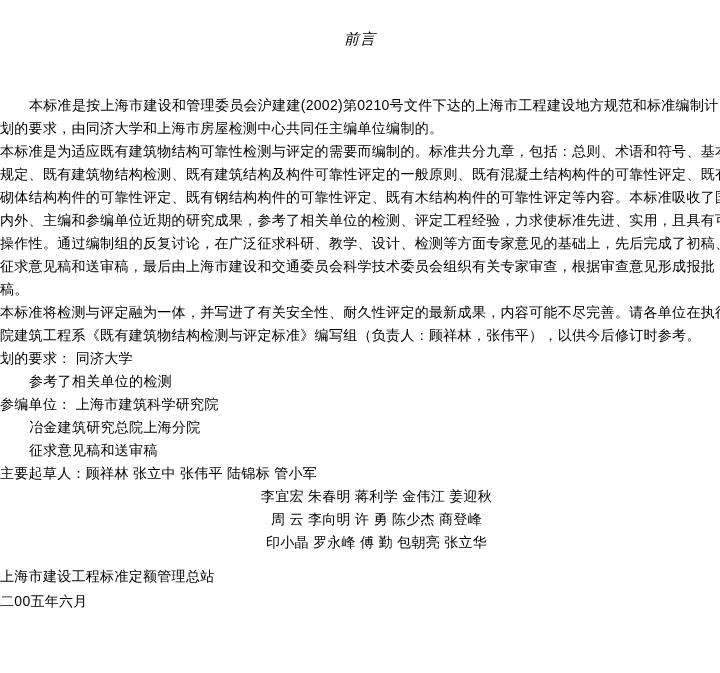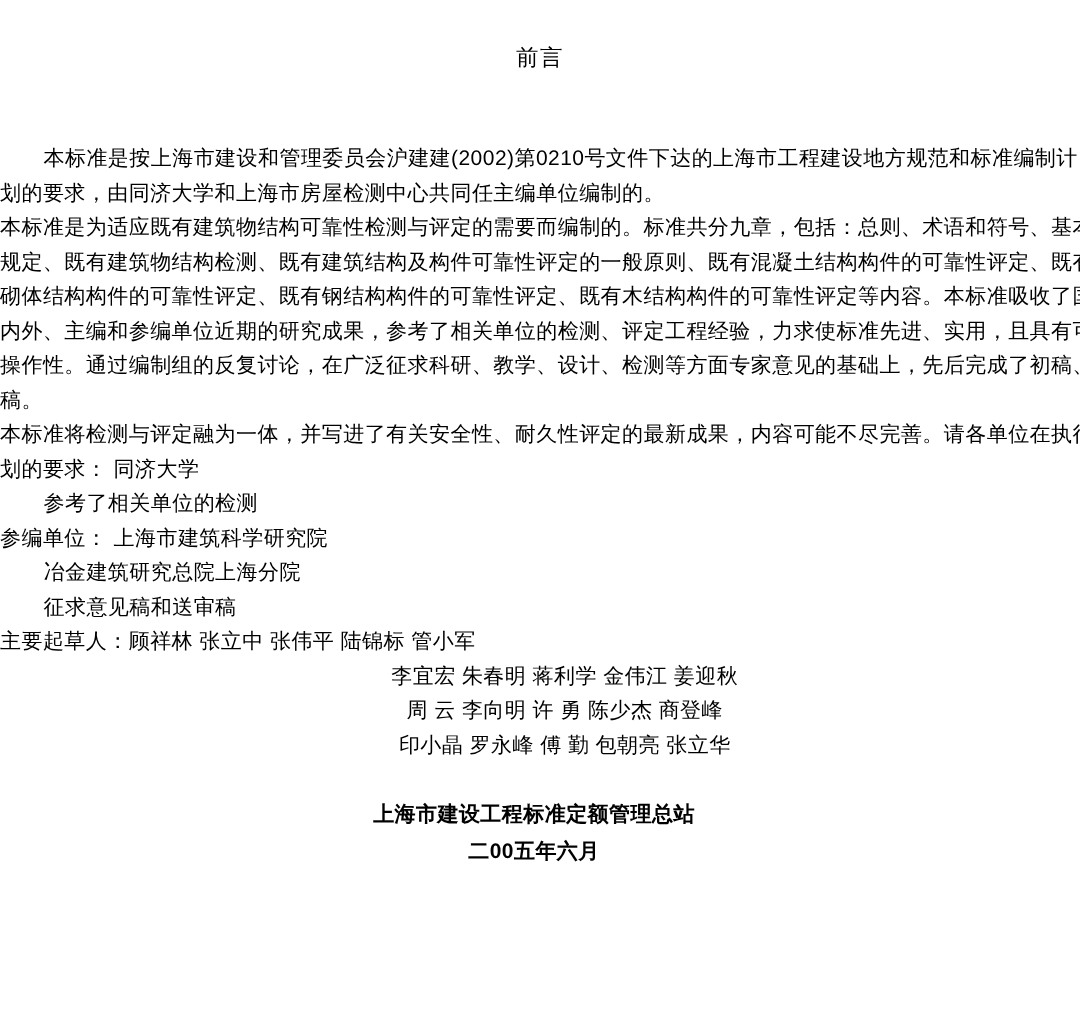--- a/index.html
+++ b/index.html
@@ -17,65 +17,67 @@
     overflow: hidden;
   }
   .doc-title {
     padding-top: 27px;
     text-align: center;
     font-size: 15px;
     line-height: 23px;
     font-weight: normal;
     margin: 0;
     letter-spacing: 1px;
+    font-style: italic;
   }
   .body-text {
     margin-top: 44px;
     font-size: 14px;
     line-height: 23px;
     letter-spacing: 0.3px;
   }
   .line {
     white-space: pre;
     height: 23px;
     overflow: hidden;
   }
   .indent-para { padding-left: 29px; }
   .indent-unit { padding-left: 29px; }
   .indent-name { padding-left: 33px; text-align: center; }
   .doc-footer {
-    margin-top: 22px;
+    margin-top: 10px;
     font-size: 14px;
     line-height: 25px;
     letter-spacing: 0.3px;
-    text-align: center;
+    text-align: left;
     padding-right: 8px;
-    font-weight: bold;
   }
 </style>
 </head>
 <body>
 
 <div class="page">
 
   <h1 class="doc-title">前言</h1>
 
   <div class="body-text">
 
     <div class="line indent-para">本标准是按上海市建设和管理委员会沪建建(2002)第0210号文件下达的上海市工程建设地方规范和标准编制计</div>
     <div class="line">划的要求，由同济大学和上海市房屋检测中心共同任主编单位编制的。</div>
 
     <div class="line">本标准是为适应既有建筑物结构可靠性检测与评定的需要而编制的。标准共分九章，包括：总则、术语和符号、基本</div>
     <div class="line">规定、既有建筑物结构检测、既有建筑结构及构件可靠性评定的一般原则、既有混凝土结构构件的可靠性评定、既有</div>
     <div class="line">砌体结构构件的可靠性评定、既有钢结构构件的可靠性评定、既有木结构构件的可靠性评定等内容。本标准吸收了国</div>
     <div class="line">内外、主编和参编单位近期的研究成果，参考了相关单位的检测、评定工程经验，力求使标准先进、实用，且具有可</div>
     <div class="line">操作性。通过编制组的反复讨论，在广泛征求科研、教学、设计、检测等方面专家意见的基础上，先后完成了初稿、</div>
+    <div class="line">征求意见稿和送审稿，最后由上海市建设和交通委员会科学技术委员会组织有关专家审查，根据审查意见形成报批</div>
     <div class="line">稿。</div>
 
     <div class="line">本标准将检测与评定融为一体，并写进了有关安全性、耐久性评定的最新成果，内容可能不尽完善。请各单位在执行</div>
+    <div class="line">院建筑工程系《既有建筑物结构检测与评定标准》编写组（负责人：顾祥林，张伟平），以供今后修订时参考。</div>
 
     <div class="line">划的要求： 同济大学</div>
     <div class="line indent-unit">参考了相关单位的检测</div>
 
     <div class="line">参编单位： 上海市建筑科学研究院</div>
     <div class="line indent-unit">冶金建筑研究总院上海分院</div>
     <div class="line indent-unit">征求意见稿和送审稿</div>
 
     <div class="line">主要起草人：顾祥林 张立中 张伟平 陆锦标 管小军</div>
     <div class="line indent-name">李宜宏 朱春明 蒋利学 金伟江 姜迎秋</div>

